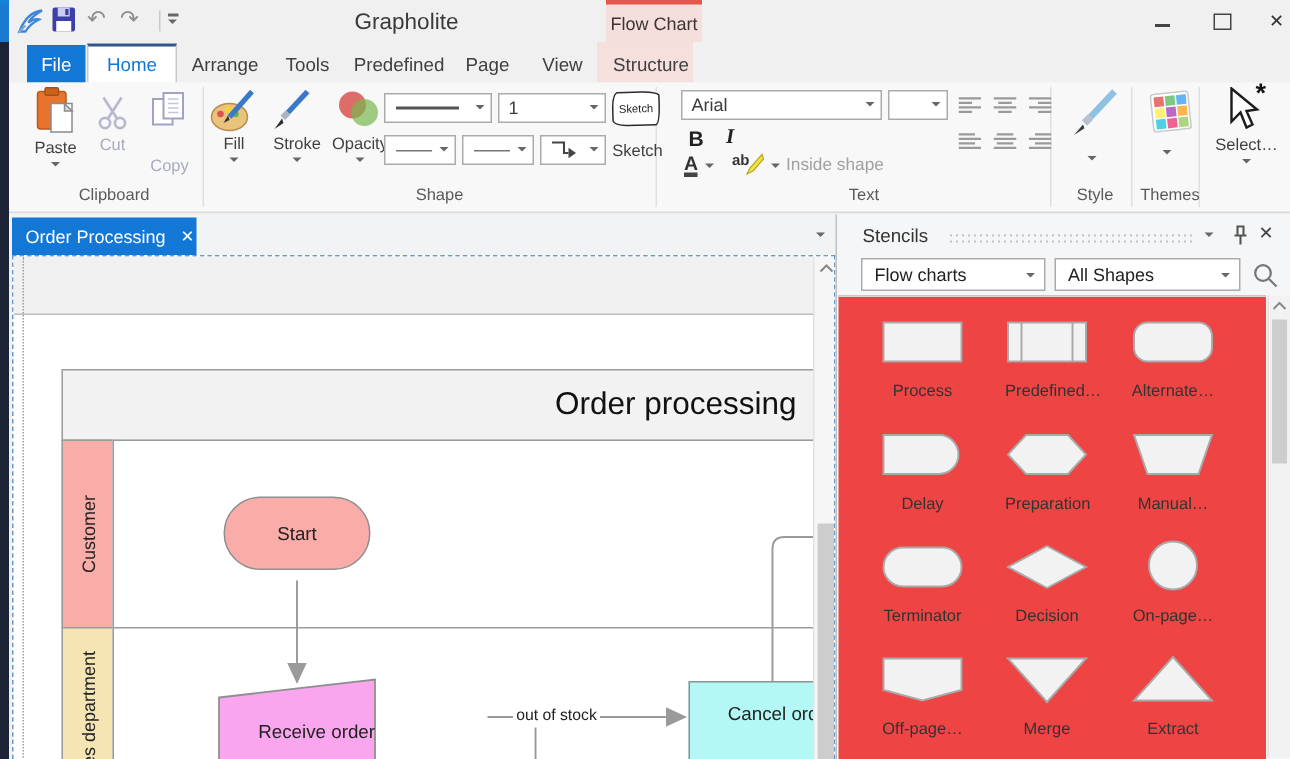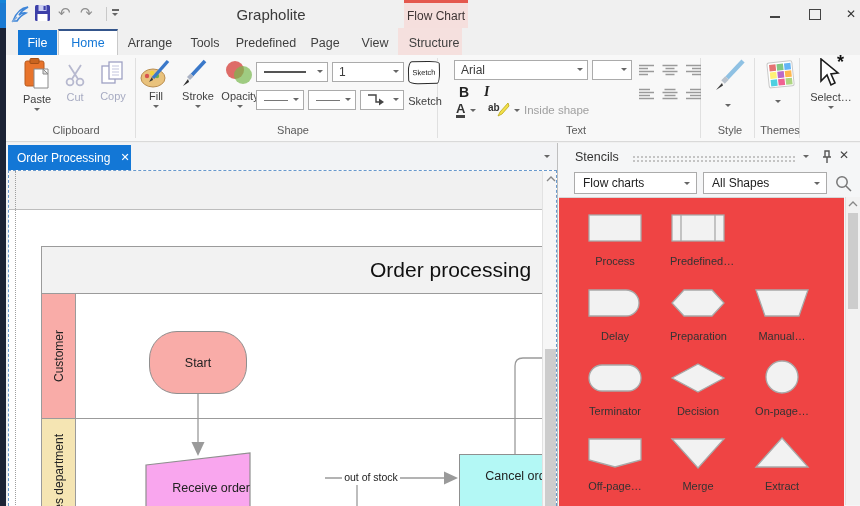--- a/index.html
+++ b/index.html
@@ -171,21 +171,21 @@
     <div class="blabel disabled" style="width:34px;margin-top:4px;">Cut</div>
   </div>
   <div class="abs" style="left:88px;top:6px;">
     <div style="margin-left:6px;">
       <svg width="26" height="27" viewBox="0 0 26 27">
         <rect x="2" y="5" width="13" height="17" fill="#fff" stroke="#9fa1c4" stroke-width="1.3"></rect>
         <rect x="9" y="1" width="13" height="17" fill="#fff" stroke="#9fa1c4" stroke-width="1.3"></rect>
         <path d="M12,5 h7 M12,8 h7 M12,11 h7 M12,14 h7" stroke="#c3c5de" stroke-width="1"></path>
       </svg>
     </div>
-    <div class="blabel disabled" style="width:38px;margin-top:2px;">Copy</div>
+    <div class="blabel disabled" style="width:38px;margin-top:17px;">Copy</div>
   </div>
   <div class="abs glabel" style="left:28px;width:84px;">Clipboard</div>
 
   <div class="abs" style="left:134px;top:4px;">
     <div>
       <svg width="32" height="30" viewBox="0 0 32 30">
         <ellipse cx="13" cy="19" rx="12" ry="9" fill="#e9c27c" stroke="#b98d4f"></ellipse>
         <circle cx="7" cy="17" r="2.2" fill="#d9534f"></circle>
         <circle cx="12" cy="14" r="2.2" fill="#f0d43c"></circle>
         <circle cx="17" cy="17" r="2.2" fill="#6fae4e"></circle>
@@ -374,21 +374,21 @@
   <svg class="abs" style="left:0;top:0;z-index:5;" width="549" height="336" viewBox="0 0 549 336">
     <path d="M189,216 L189,271" stroke="#9a9a9a" stroke-width="1.3" fill="none"></path>
     <polygon points="189,285 182.5,271 195.5,271" fill="#9a9a9a"></polygon>
     <path d="M549,187 L514,187 Q506,187 506,195 L506,283" stroke="#9a9a9a" stroke-width="1.3" fill="none"></path>
     <path d="M316,307 L436,307" stroke="#9a9a9a" stroke-width="1.3" fill="none"></path>
     <polygon points="449,307 435,300.5 435,313.5" fill="#9a9a9a"></polygon>
     <path d="M348,314 L348,336" stroke="#9a9a9a" stroke-width="1.3" fill="none"></path>
     <polygon points="137,294 241,282 241,336 137,336" fill="#f9a6ee" stroke="#8f8f8f" stroke-width="1.2"></polygon>
   </svg>
 
-  <div class="node" style="left:140px;top:160px;width:98px;height:63px;border-radius:28px;background:#f9aca8;z-index:6;">
+  <div class="node" style="left:140px;top:160px;width:98px;height:49px;border-radius:28px;background:#f9aca8;z-index:6;">
     <span>Start</span>
   </div>
   <div class="abs" style="left:137px;top:310px;width:104px;text-align:right;font-size:12.5px;color:#222;z-index:6;">Receive order</div>
   <div class="node" style="left:450px;top:283px;width:124px;height:60px;background:#b3f8f5;z-index:6;align-items:flex-start;padding-top:14px;">
     <span>Cancel order</span>
   </div>
   <div class="edge-label" style="left:333px;top:300px;width:58px;z-index:6;">out of stock</div>
 
   <div class="abs vscroll">
     <div style="margin:4px auto 0 auto;width:14px;">
@@ -434,20 +434,26 @@
         </svg>
       <div class="stencil-label">Process</div>
     </div>
     <div class="stencil-item" style="left:111px;top:12px;">
       <svg width="56" height="36" viewBox="0 0 56 36">
           <rect x="2" y="5" width="52" height="26" fill="#f2f2f2" stroke="#a9a9a9" stroke-width="1.3"></rect>
           <path d="M11,5 v26 M45,5 v26" stroke="#a9a9a9" stroke-width="1.3"></path>
         </svg>
       <div class="stencil-label">Predefined…</div>
     </div>
+    <div class="stencil-item" style="left:195px;top:12px;">
+      <svg width="56" height="36" viewBox="0 0 56 36">
+          <rect x="2" y="5" width="52" height="26" rx="9" fill="#f2f2f2" stroke="#a9a9a9" stroke-width="1.3"></rect>
+        </svg>
+      <div class="stencil-label">Alternate…</div>
+    </div>
 
     <div class="stencil-item" style="left:28px;top:87px;">
       <svg width="56" height="36" viewBox="0 0 56 36">
           <path d="M2,5 h37 a13,13 0 0 1 0,26 h-37 z" fill="#f2f2f2" stroke="#a9a9a9" stroke-width="1.3"></path>
         </svg>
       <div class="stencil-label">Delay</div>
     </div>
     <div class="stencil-item" style="left:111px;top:87px;">
       <svg width="56" height="36" viewBox="0 0 56 36">
           <polygon points="14,5 42,5 54,18 42,31 14,31 2,18" fill="#f2f2f2" stroke="#a9a9a9" stroke-width="1.3"></polygon>

